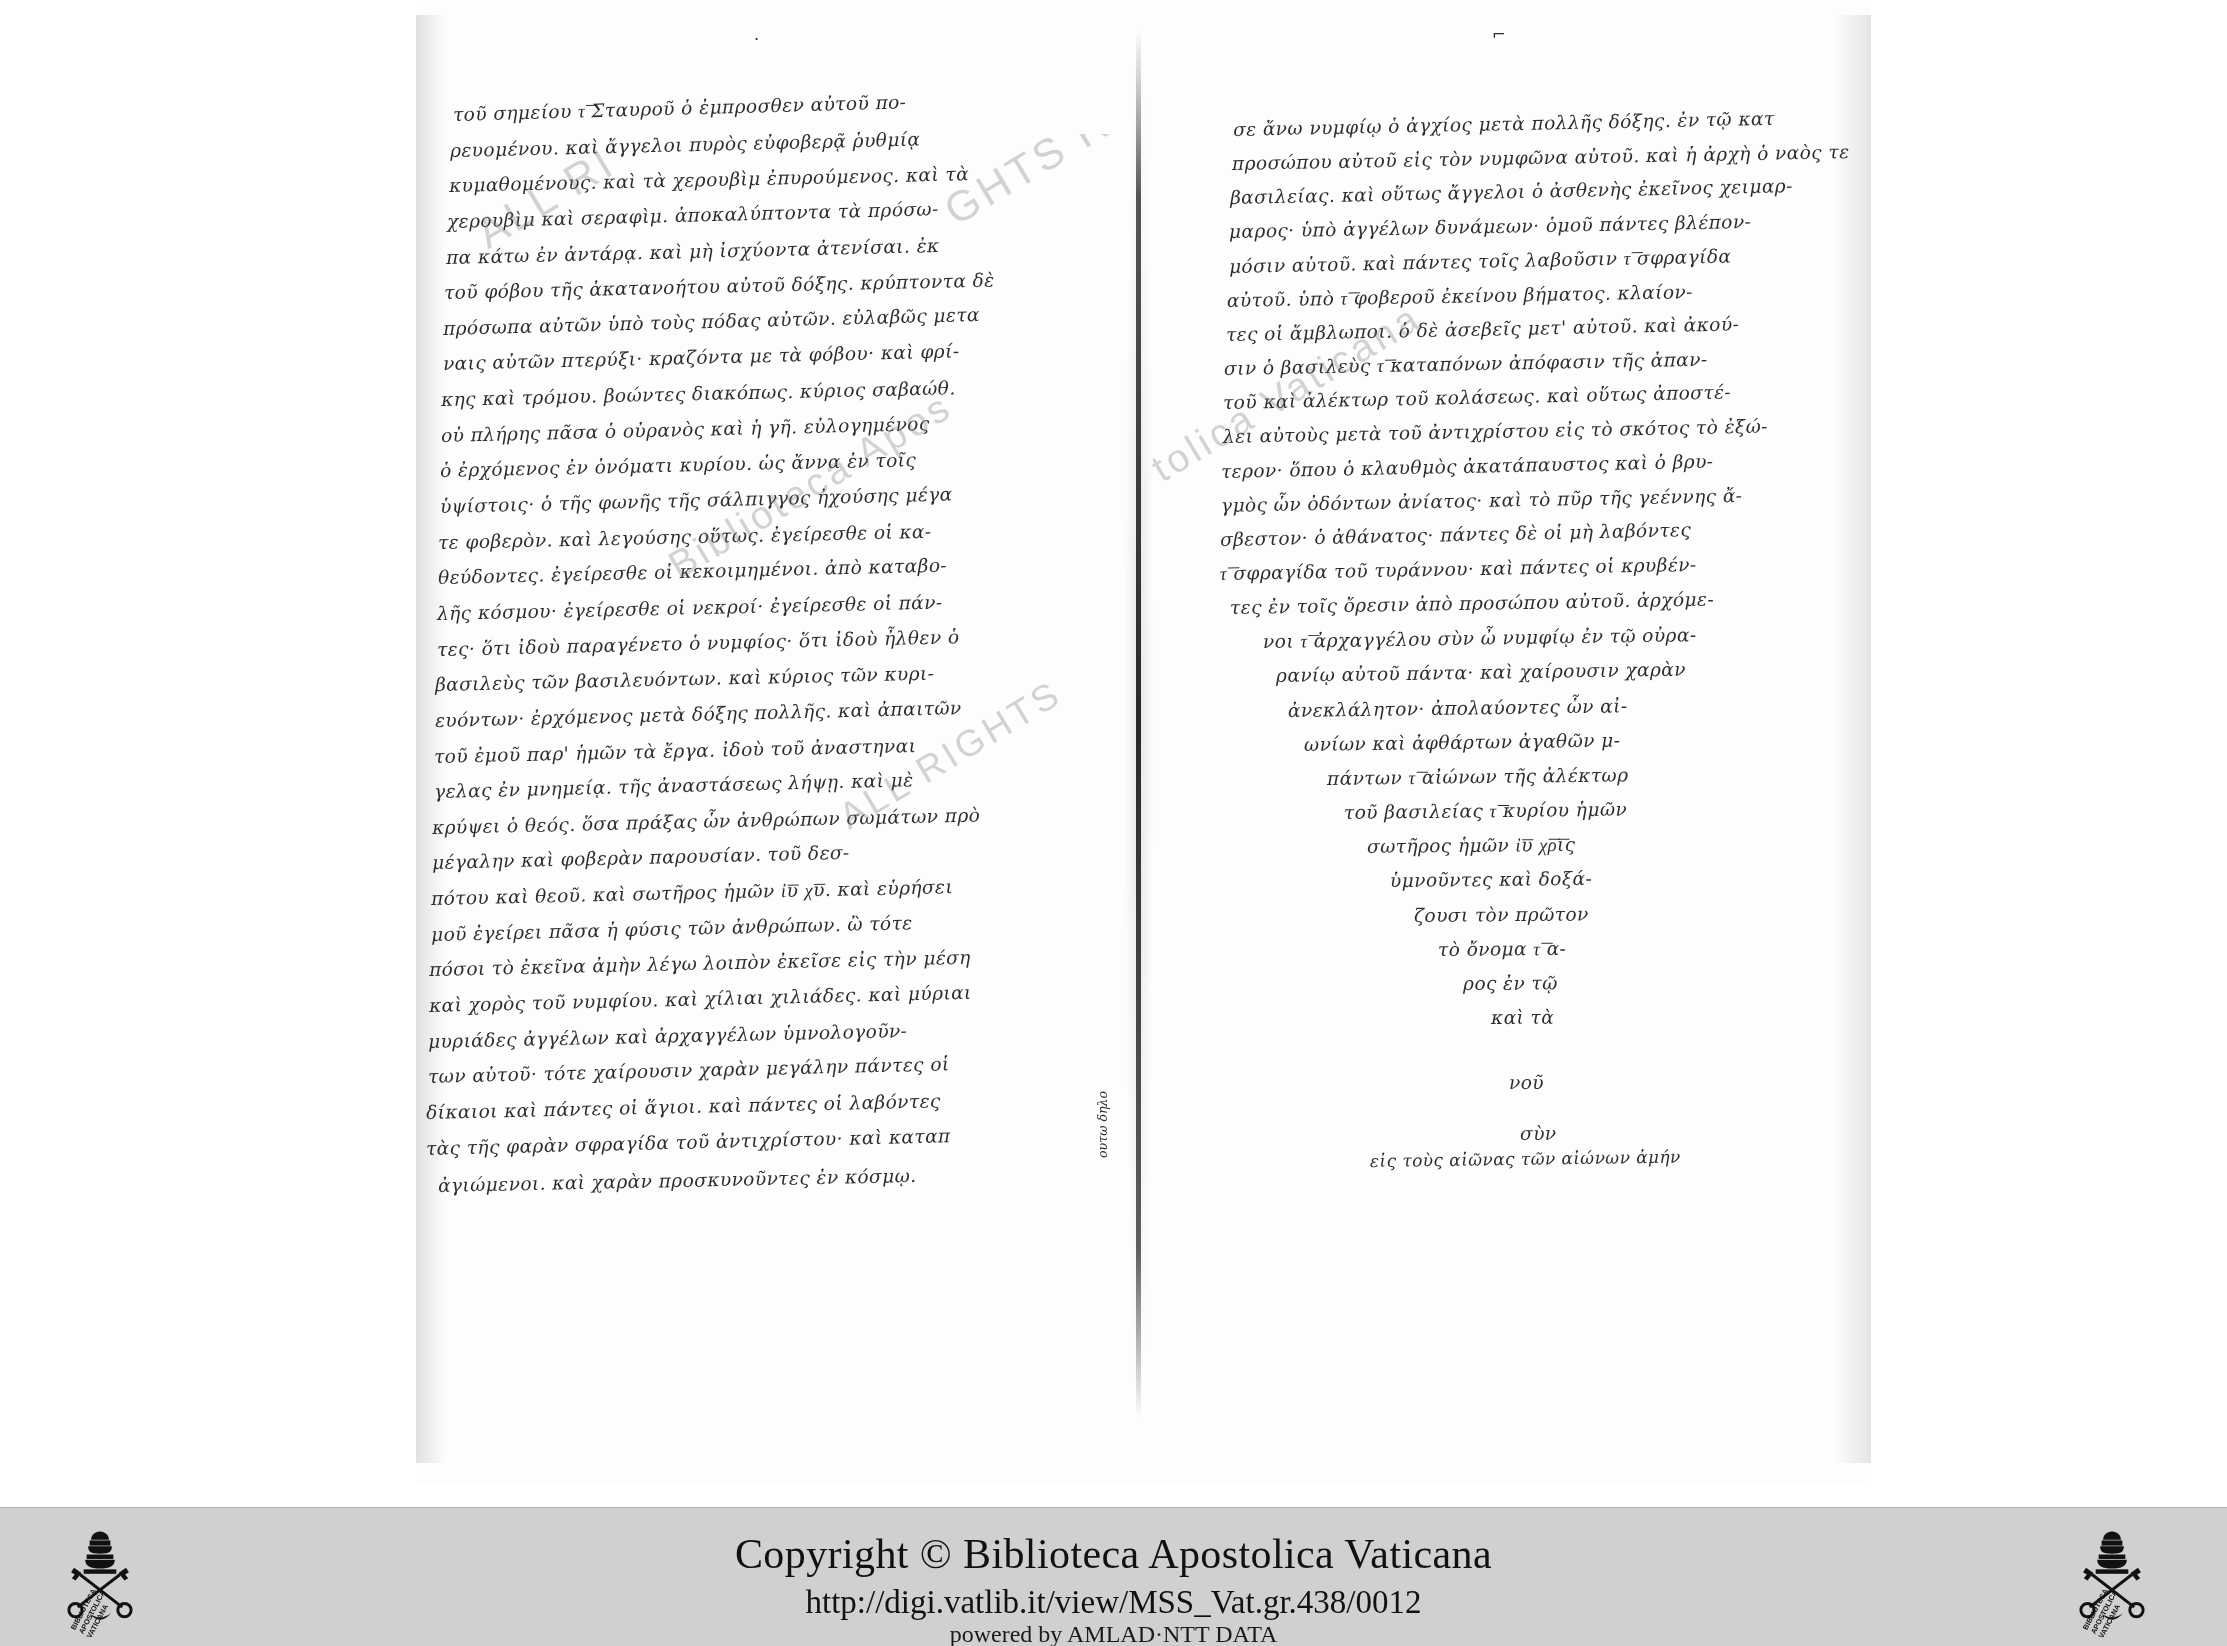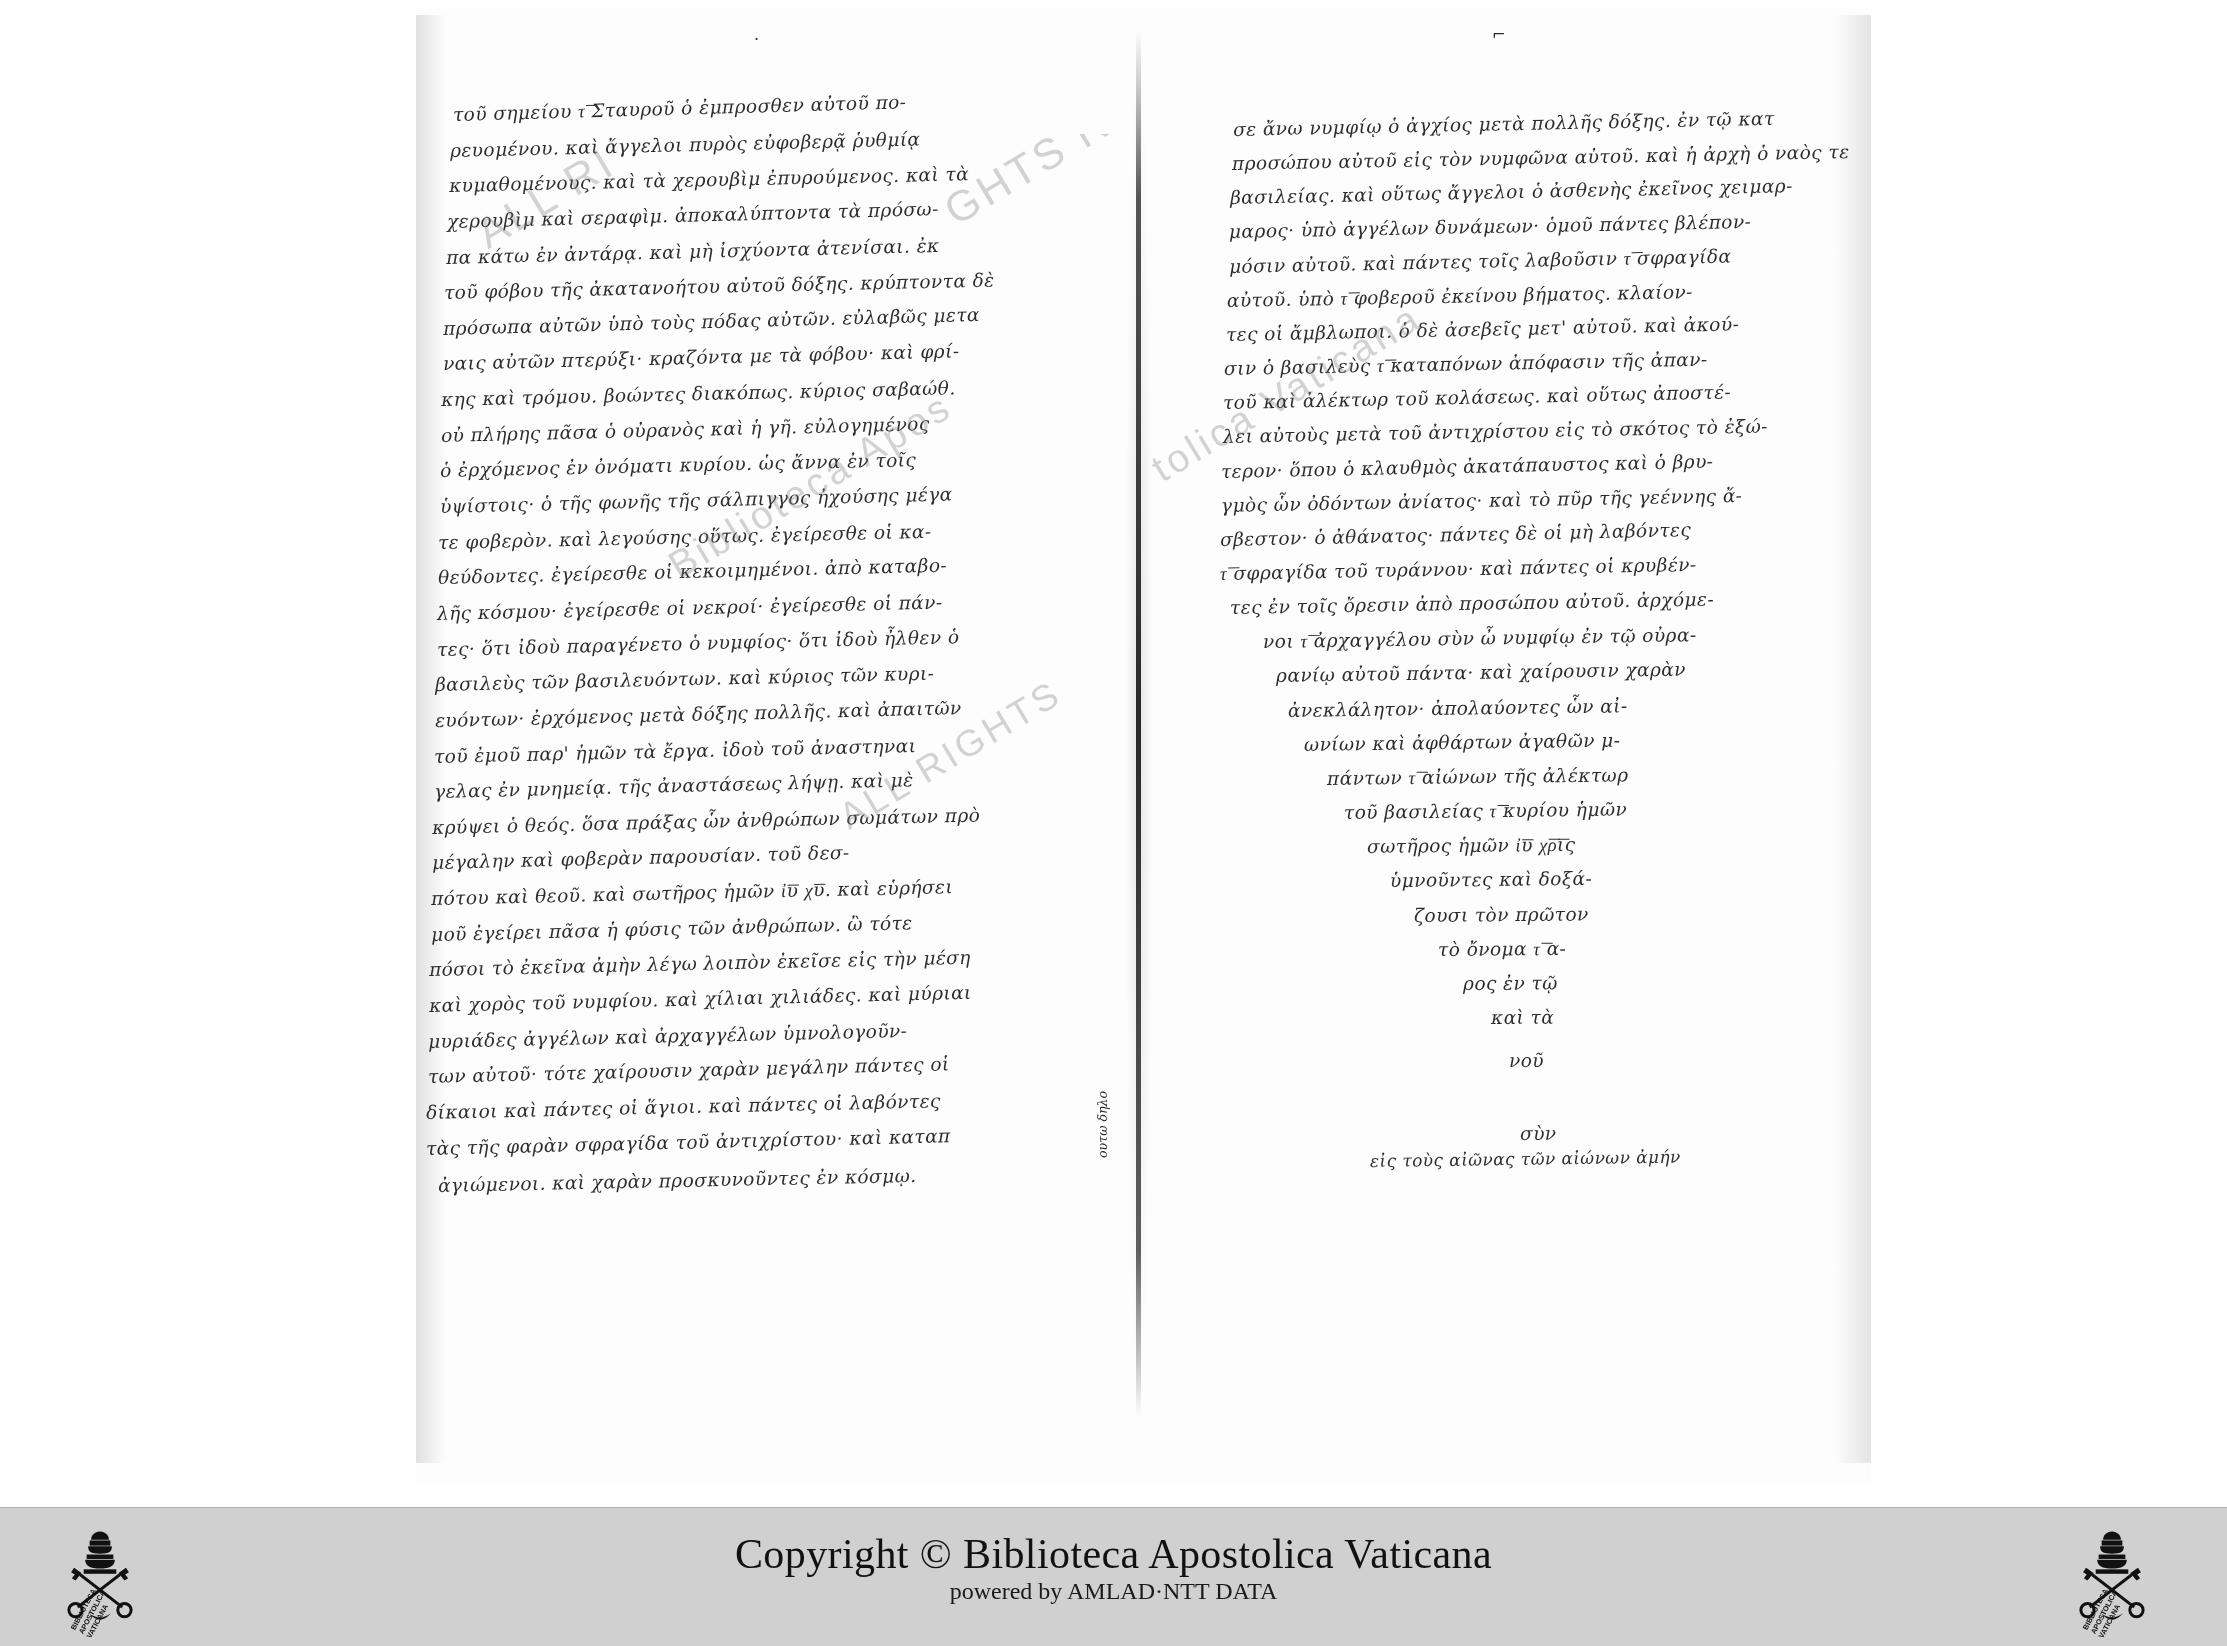--- a/index.html
+++ b/index.html
@@ -279,21 +279,21 @@
     <div class="line" style="left:55px;  top:581px; transform:rotate(-0.8deg);">ἀνεκλάλητον· ἀπολαύοντες ὧν αἰ-</div>
     <div class="line" style="left:71px;  top:615px; transform:rotate(-0.8deg);">ωνίων καὶ ἀφθάρτων ἀγαθῶν μ-</div>
     <div class="line" style="left:94px; top:649px; transform:rotate(-0.7deg);">πάντων τ͞ αἰώνων τῆς ἀλέκτωρ</div>
     <div class="line" style="left:111px; top:683px; transform:rotate(-0.7deg);">τοῦ βασιλείας τ͞ κυρίου ἡμῶν</div>
     <div class="line" style="left:134px; top:717px; transform:rotate(-0.6deg);">σωτῆρος ἡμῶν ἰ͞υ χ͞ρ͞ις</div>
     <div class="line" style="left:157px; top:751px;transform:rotate(-0.6deg);">ὑμνοῦντες καὶ δοξά-</div>
     <div class="line" style="left:181px; top:786px;transform:rotate(-0.5deg);">ζουσι τὸν πρῶτον</div>
     <div class="line" style="left:205px; top:820px;transform:rotate(-0.5deg);">τὸ ὄνομα τ͞ α-</div>
     <div class="line" style="left:230px; top:854px;transform:rotate(-0.4deg);">ρος ἐν τῷ</div>
     <div class="line" style="left:258px; top:888px;transform:rotate(-0.4deg);">καὶ τὰ</div>
-    <div class="line" style="left:276px; top:931px;transform:rotate(-0.3deg);font-style:italic;">νοῦ</div>
+    <div class="line" style="left:276px; top:953px;transform:rotate(-0.3deg);font-style:italic;">νοῦ</div>
     <div class="line" style="left:287px; top:1004px;transform:rotate(-0.3deg);">σὺν</div>
   </div>
 
   <div class="line" style="left:1370px; top:1151px; font-size:17px; transform:rotate(-0.8deg); position:absolute;">εἰς τοὺς αἰῶνας τῶν αἰώνων ἀμήν</div>
 
   <div class="watermark">
     <div class="wm-text wm-1">ALL RI</div>
     <div class="wm-text wm-2">GHTS RESERVED</div>
     <div class="wm-text wm-3">Biblioteca Apos</div>
     <div class="wm-text wm-4">tolica Vaticana</div>
@@ -325,20 +325,21 @@
 
       <path d="M70 128 q15 12 30 0 q-15 18 -30 0 z" fill="#111"></path>
     </svg>
     <div class="ring-text">
       <span style="transform:rotate(-62deg) translate(-58px,-4.5px); font-size:7.4px;">BIBLIOTECA APOSTOLICA VATICANA</span>
     </div>
   </div>
 
   <div id="footer-center">
     <div class="copyright-line">Copyright © Biblioteca Apostolica Vaticana</div>
+    <div class="url-line">http://digi.vatlib.it/view/MSS_Vat.gr.438/0012</div>
     <div class="powered-line">powered by AMLAD·NTT DATA</div>
   </div>
 
   <div class="emblem emblem-right">
     <svg width="126" height="119" viewBox="0 0 170 160">
       <path d="M85 18 C78 18 73 23 73 29 L97 29 C97 23 92 18 85 18 Z" fill="#111"></path>
       <rect x="71" y="30" width="28" height="7" fill="#111"></rect>
       <path d="M69 38 C69 45 72 48 85 48 C98 48 101 45 101 38 Z" fill="#111"></path>
       <rect x="67" y="49" width="36" height="6" fill="#111"></rect>
       <path d="M65 56 C65 64 72 68 85 68 C98 68 105 64 105 56 Z" fill="#111"></path>

